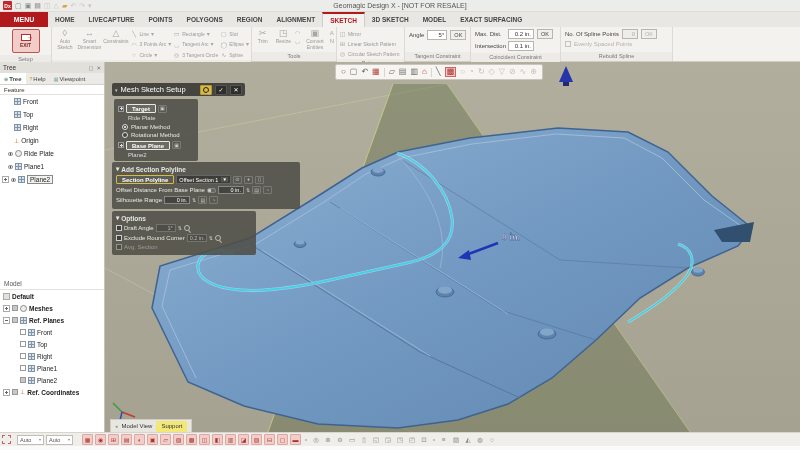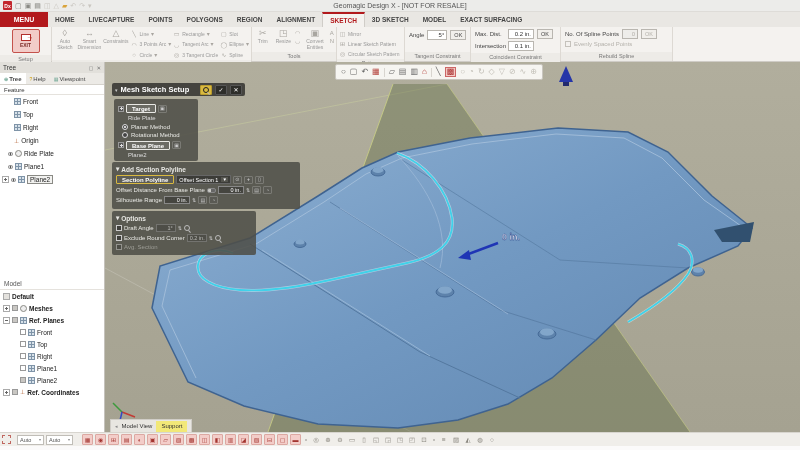--- a/index.html
+++ b/index.html
@@ -82,21 +82,21 @@
   .viewport svg { position:absolute; left:0; top:0; }
   .vtoolbar { position:absolute; left:230px; top:2px; height:16px; background:rgba(250,249,246,.95); border:1px solid #c9c6bf; border-radius:2px; display:flex; align-items:center; gap:4px; padding:0 5px; z-index:5; }
   .vt { font-size:8px; color:#666; line-height:1; }
   .vt.red { color:#b23c36; }
   .vt.dim { color:#c2bfb7; }
   .vt.sel { background:#f3c9c4; border:1px solid #c66; color:#a33; padding:0 1px; }
   .vsep { width:1px; height:9px; background:#d8d5cf; }
 
   
   .dlg-head { position:absolute; left:7px; top:21px; width:133px; height:13px; background:rgba(60,60,56,.93); border-radius:2px; display:flex; align-items:center; gap:3px; padding:0 3px; color:#fff; z-index:6; }
-  .dlg-title { font-size:7.5px; font-weight:bold; flex:1; white-space:nowrap; }
+  .dlg-title { font-size:7.5px; font-weight:normal; flex:1; white-space:nowrap; }
   .dh-handle { font-size:5px; color:#ccc; }
   .dh-btn { width:12px; height:10px; background:#2e2e2a; border:1px solid #555; display:flex; align-items:center; justify-content:center; font-size:6px; color:#fff; border-radius:1px; flex:none; }
   .dh-btn.yellow { background:#d9b93f; color:#222; border-color:#b79a2d; }
   .dlg-sec { position:absolute; background:rgba(78,78,72,.88); border-radius:2px; color:#e8e8e4; font-size:6px; padding:3px 4px; z-index:6; }
   .drow { display:flex; align-items:center; gap:2px; margin:2px 0; white-space:nowrap; }
   .dexp { width:6px; height:6px; border:1px solid #999; background:
       linear-gradient(#ddd,#ddd) 50% 50%/3px 1px no-repeat,
       linear-gradient(#ddd,#ddd) 50% 50%/1px 3px no-repeat, #555; flex:none; }
   .dbtn { background:#6b6b64; border:1px solid #e8e8e4; color:#fff; font-weight:bold; font-size:6px; padding:0 5px; height:9px; line-height:8px; border-radius:1px; }
   .dbtn.hl { border:1px solid #d9b93f; background:#5d5d56; }

